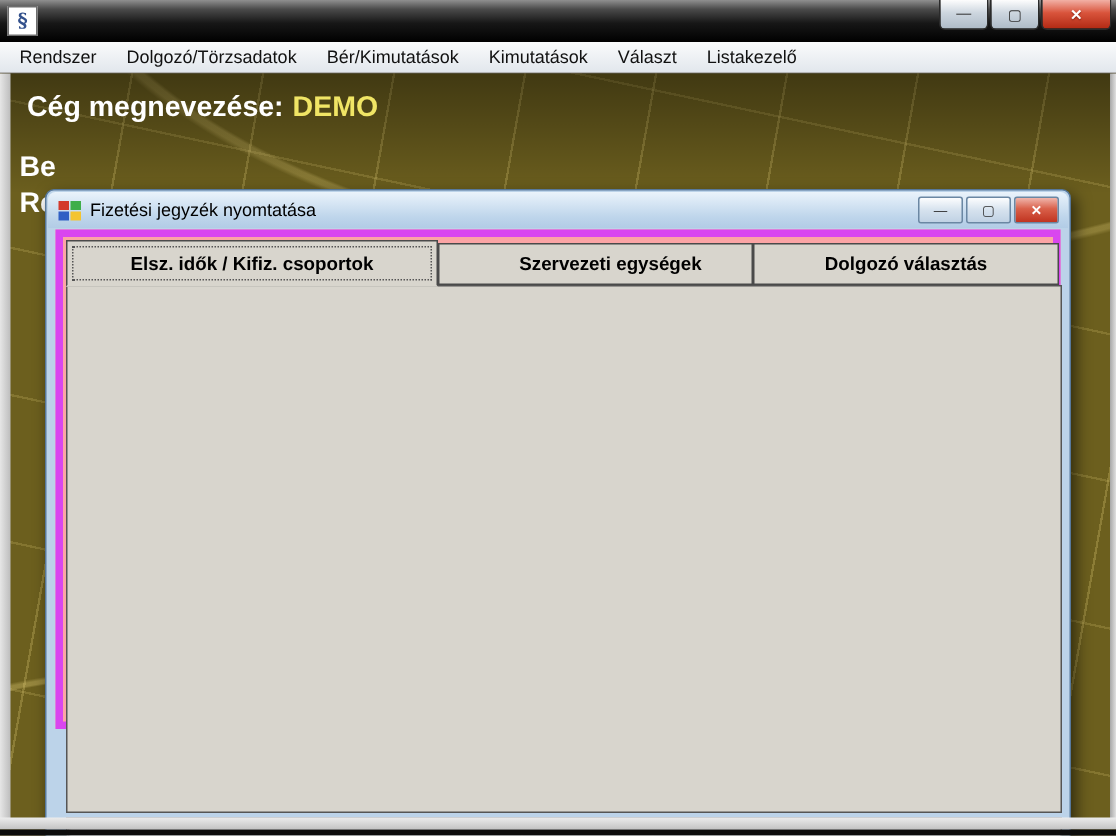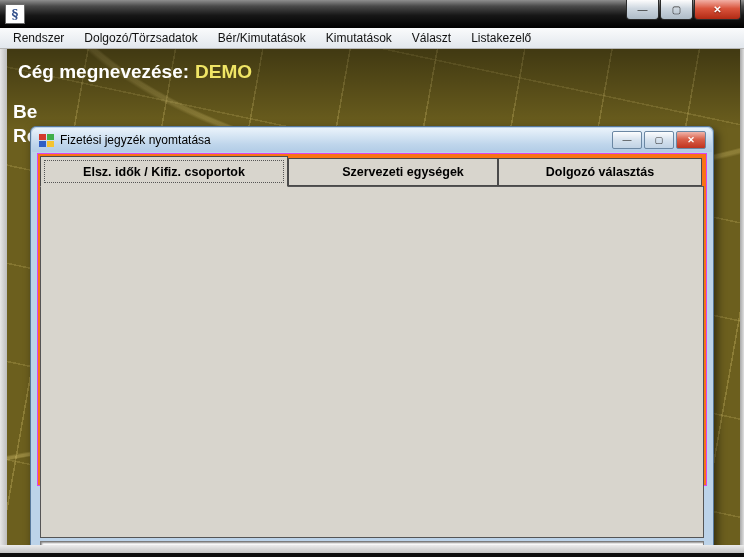--- a/index.html
+++ b/index.html
@@ -55,22 +55,22 @@
   .flag{display:grid;grid-template-columns:7px 7px;grid-template-rows:6px 6px;
     gap:1px;margin-right:6px;}
   .flag i{display:block;}
   .flag .f1{background:#d33a2c;} .flag .f2{background:#3fae49;}
   .flag .f3{background:#2f5fc4;} .flag .f4{background:#f4c430;}
   .dlg-btns{right:7px;top:4px;display:flex;gap:2px;}
   .dbtn{width:28px;height:16px;border:1px solid #6b87a3;border-radius:2px;
     display:flex;align-items:center;justify-content:center;font-size:9px;color:#2c2c2c;
     background:linear-gradient(#fcfdfe,#d6e2ee 50%,#c0d2e4);}
   .dbtn.close{background:linear-gradient(#f0b5ab,#d9604a 45%,#c03420);color:#fff;font-weight:bold;}
-  .dlg-client{left:6px;top:26px;width:670px;height:333px;background:#f97316;
-    border:1px solid #d946ef;box-sizing:border-box;}
+  .dlg-client{left:6px;top:26px;width:670px;height:333px;background:#fca5a5;
+    border:5px solid #d946ef;box-sizing:border-box;}
 
   
   .tab{box-sizing:border-box;background:#d8d5cd;border:1px solid #4a4a4a;
     display:flex;align-items:center;justify-content:center;
     font-size:12.5px;font-weight:bold;color:#000;}
   .tab1{left:2px;top:2px;width:248px;height:31px;z-index:3;border-bottom:1px solid #d8d5cd;}
   .tab1.checked{outline:1px dotted #555;outline-offset:-5px;}
   .tab2{left:250px;top:4px;width:210px;height:28px;padding-left:20px;}
   .tab3{left:460px;top:4px;width:204px;height:28px;}
   .tabpage{left:2px;top:32px;width:664px;height:352px;background:#d8d5cd;

